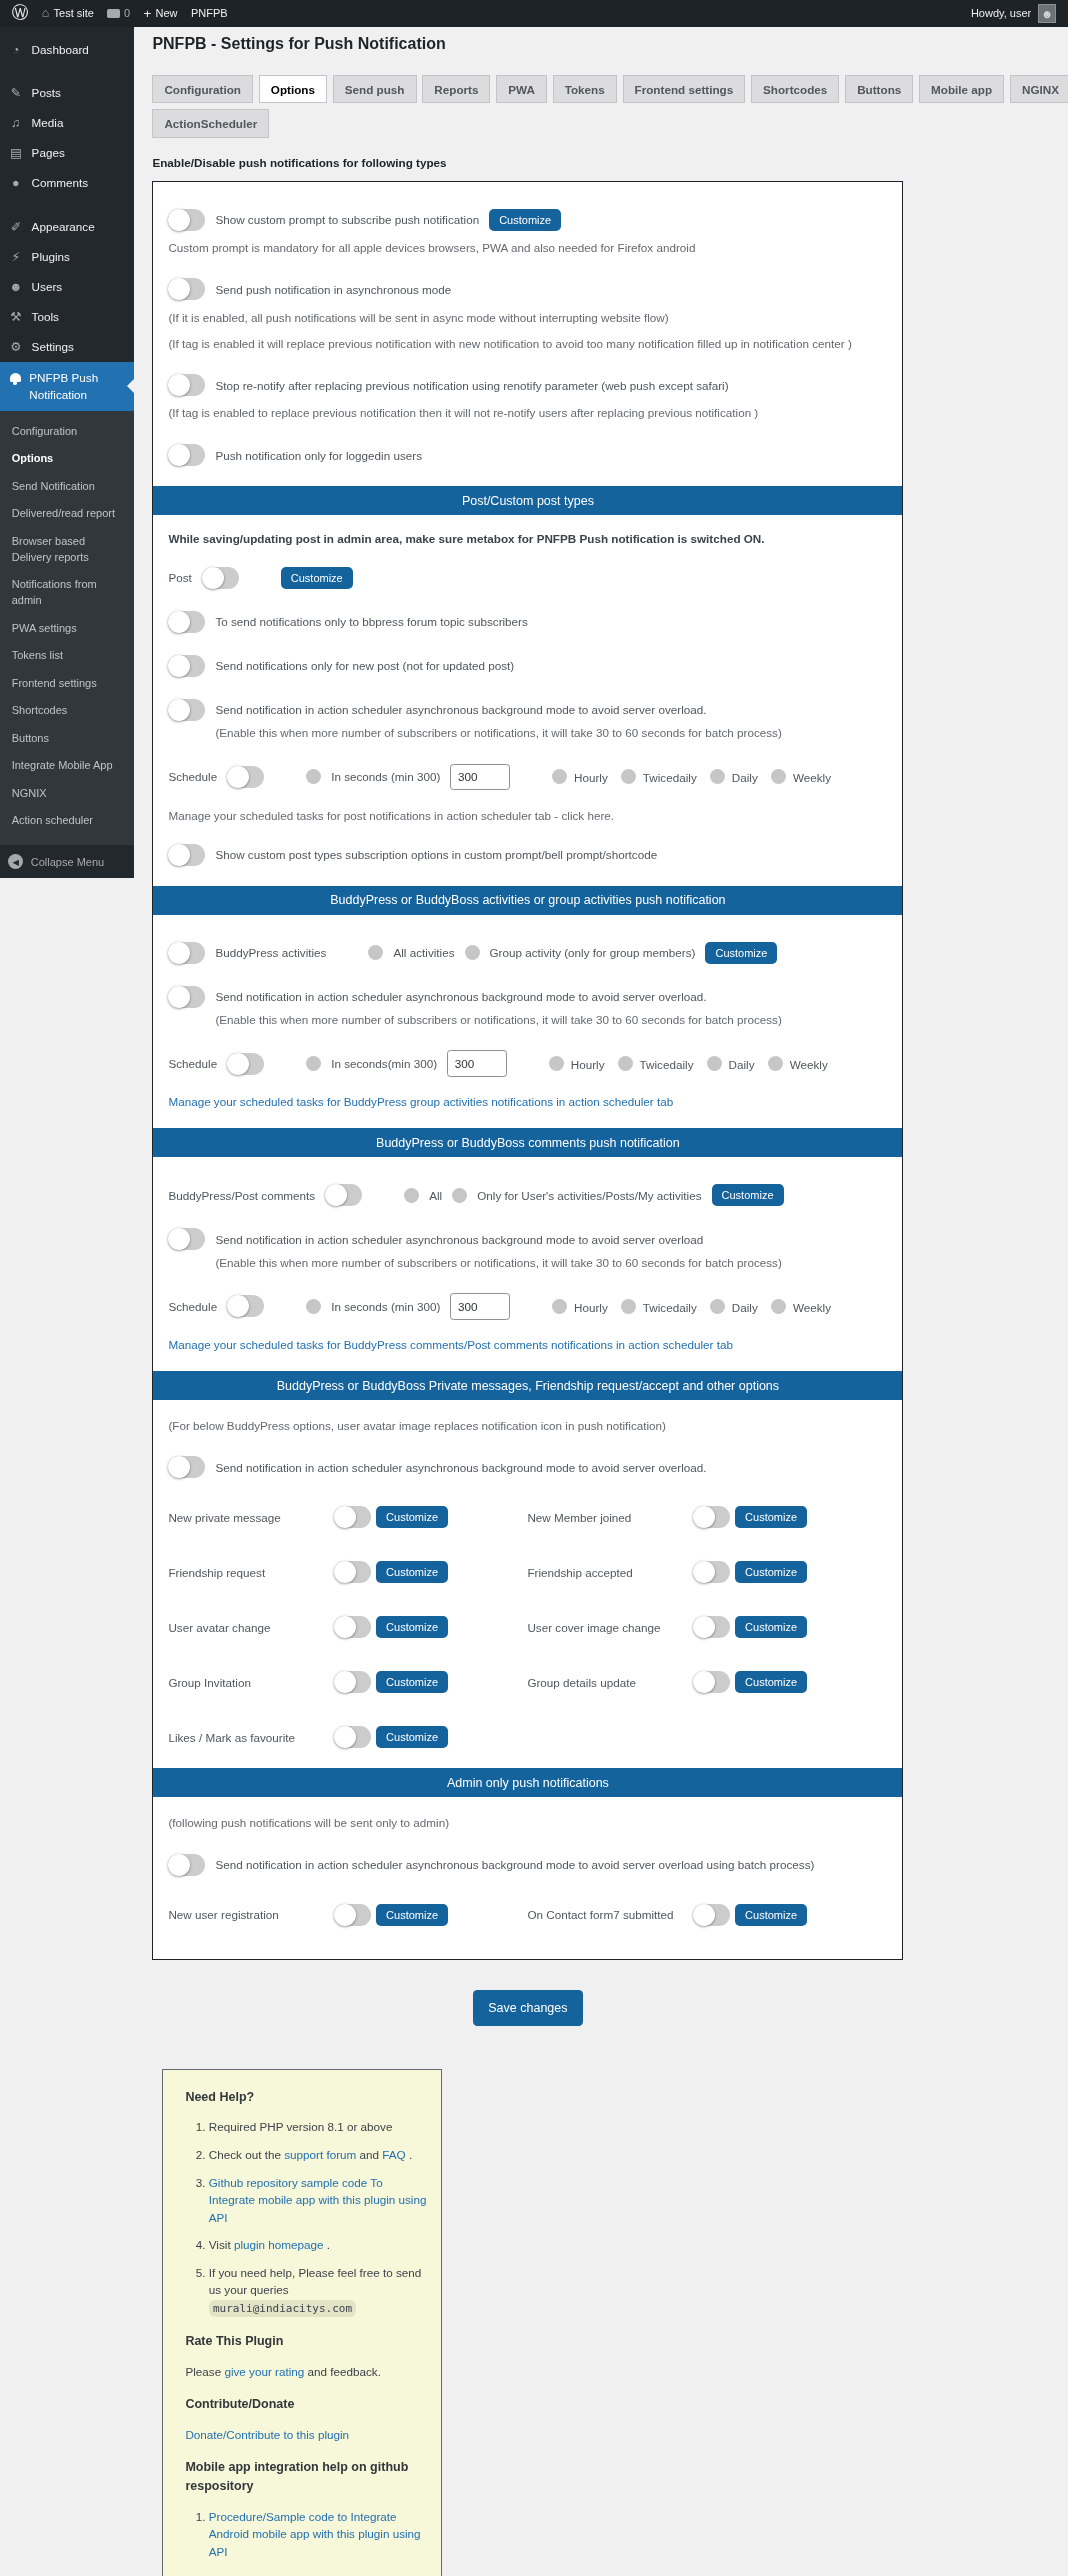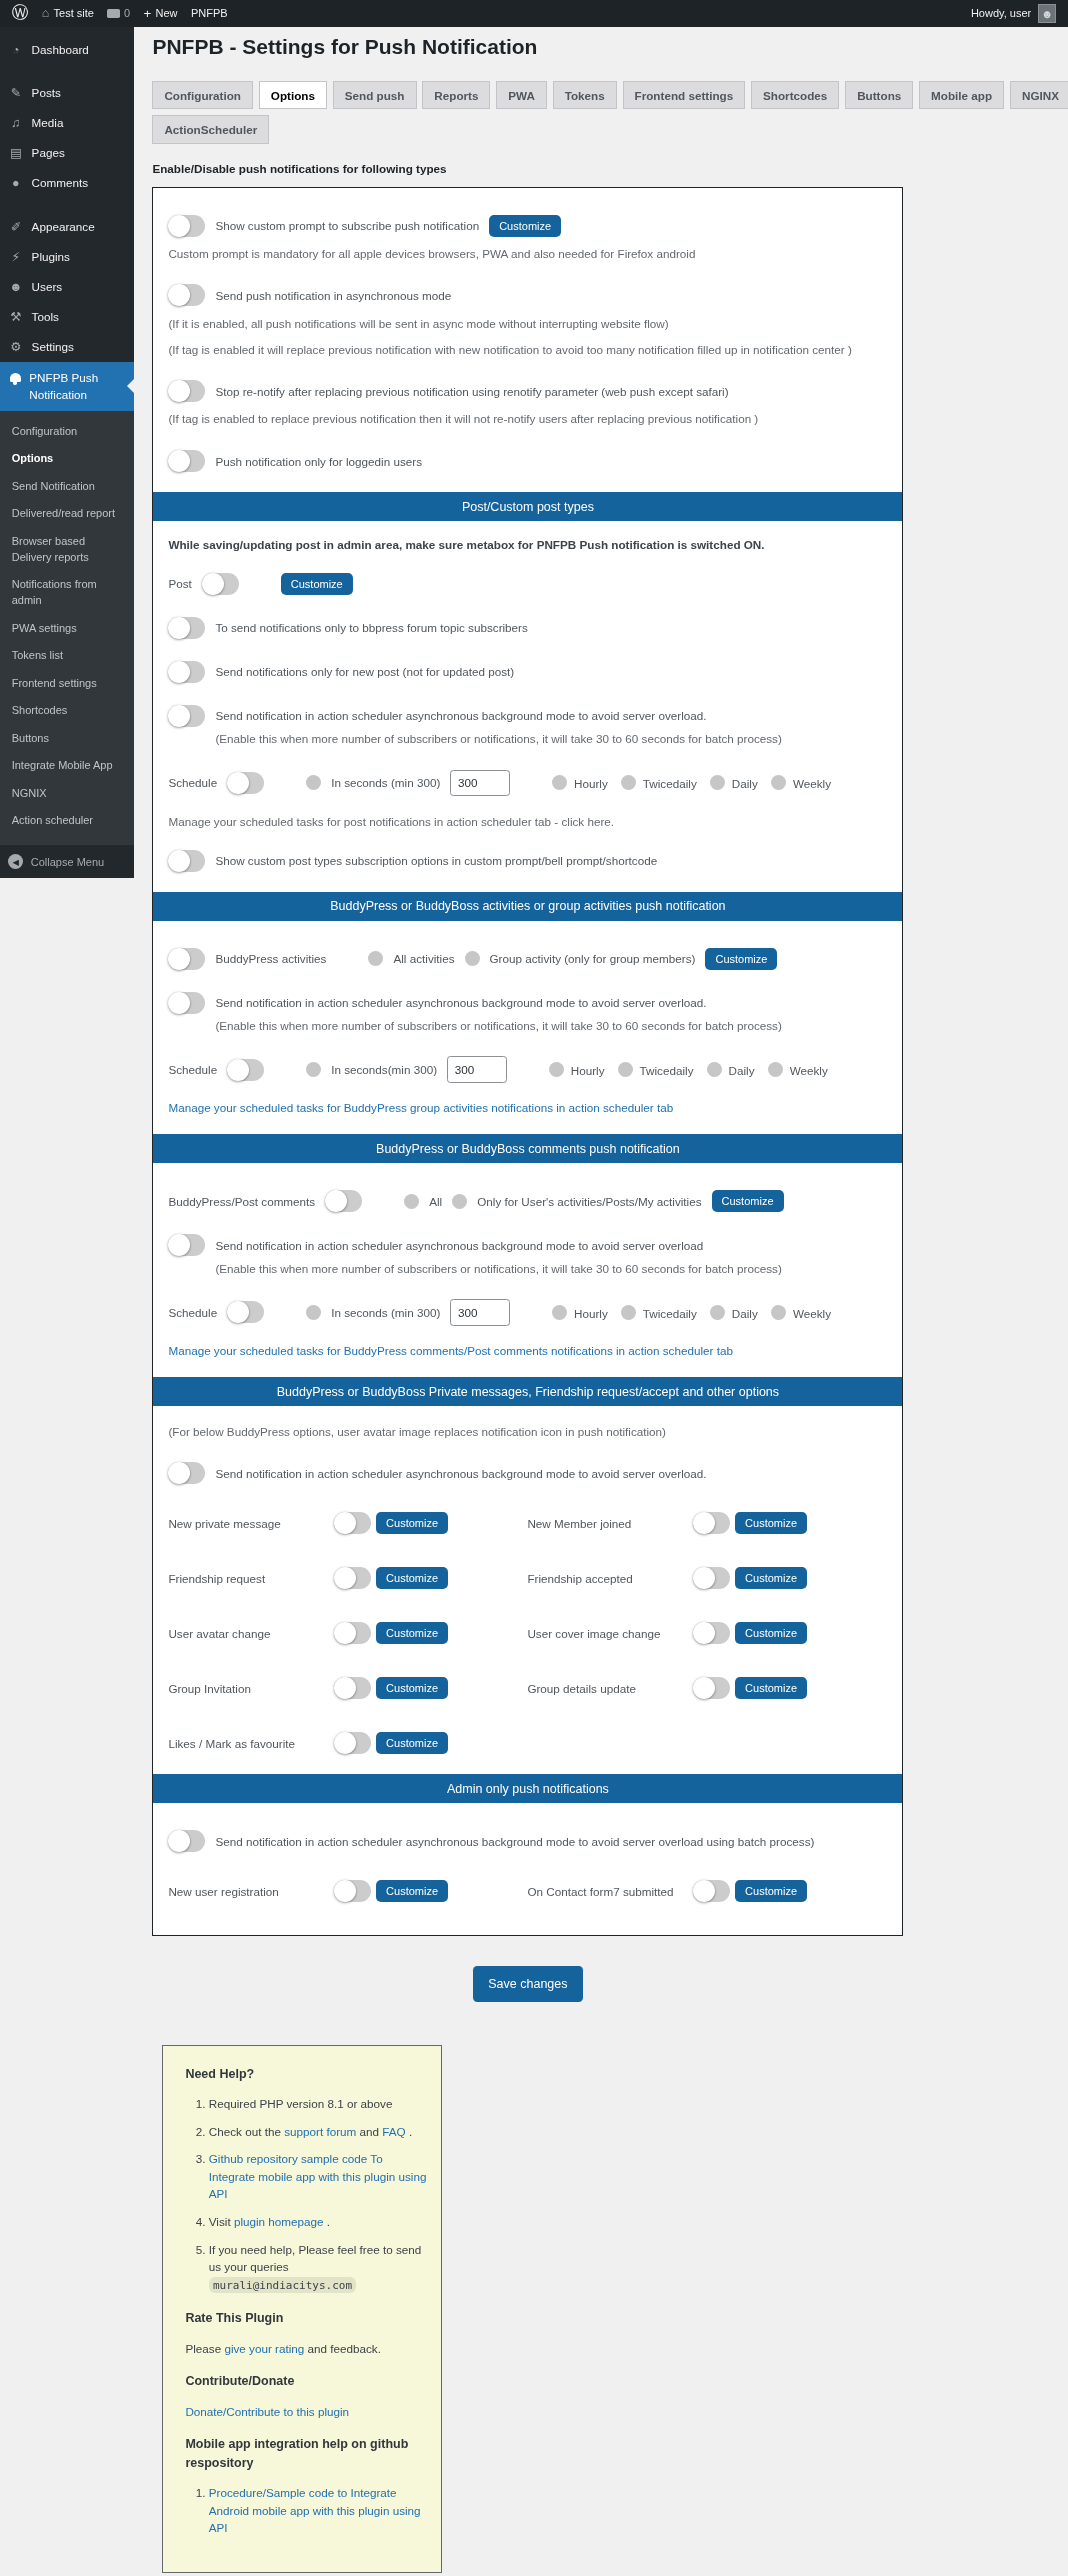--- a/index.html
+++ b/index.html
@@ -37,21 +37,21 @@
   .bell::after { content:""; position:absolute; left:3.3px; bottom:-2.5px; width:3.3px; height:3.3px; border-radius:50%; background:#fff; }
   .active-label { line-height:1.45; font-size:11.7px; }
   .submenu { background:#32373c; padding:6.7px 0 10px; }
   .submenu-item { padding:5.8px 11.7px; font-size:11px; color:#bec4c9; line-height:1.45; cursor:pointer; }
   .submenu-item.current { color:#fff; font-weight:bold; }
   .collapse { display:flex; align-items:center; gap:7.5px; padding:9.2px 8.3px; color:#a7aaad; font-size:11px; cursor:pointer; background:#23282d; }
   .collapse-ic { width:15px; height:15px; border-radius:50%; background:#a7aaad; color:#23282d;
     display:flex; align-items:center; justify-content:center; font-size:8.3px; flex:none; }
   
   .main { margin-left:134px; padding:35px 16.7px 0 18.4px; }
-  h1.page-title { font-size:21px; color:#1d2327; font-weight:bold; margin-bottom:22px; }
+  h1.page-title { font-size:16px; color:#1d2327; font-weight:bold; margin-bottom:22px; }
   .tabs-row { display:flex; gap:5.8px; margin-bottom:5.8px; flex-wrap:nowrap; }
   .nav-tab { background:#dcdcde; border:0.8px solid #c3c4c7; padding:6.7px 11px; font-size:11.7px;
     font-weight:600; color:#50575e; cursor:pointer; white-space:nowrap; text-decoration:none; }
   .nav-tab-active { background:#fff; color:#000; }
   .section-heading { font-size:11.7px; font-weight:bold; color:#1d2327; margin:18.4px 0 11.7px; }
   
   .panel { width:751px; background:#fff; border:1.7px solid #1d2327; }
   .blue-bar { background:#15639c; color:#fff; text-align:center; padding:7.5px 8.3px; font-size:12.5px; }
   .section { padding:5px 15px 20px;border-radius:23px; }
   .row { display:flex; align-items:center; gap:10px; margin-top:22px; flex-wrap:wrap; }
@@ -494,20 +494,21 @@
           <div class="grid-cell">
             <span class="g-label">Likes / Mark as favourite</span>
             <span class="toggle"></span>
             <button class="btn" style="margin-left:-6.7px">Customize</button>
           </div>
         </div>
     </div>
 
     <div class="blue-bar">Admin only push notifications</div>
     <div class="section" style="padding-bottom:33px">
+      <div class="note" style="margin-top:11.7px">(following push notifications will be sent only to admin)</div>
       <div class="row">
         <span class="toggle"></span>
         <span class="lead-label">Send notification in action scheduler asynchronous background mode to avoid server overload using batch process)</span>
       </div>
       <div class="grid2">
 
           <div class="grid-cell">
             <span class="g-label">New user registration</span>
             <span class="toggle"></span>
             <button class="btn" style="margin-left:-6.7px">Customize</button>

